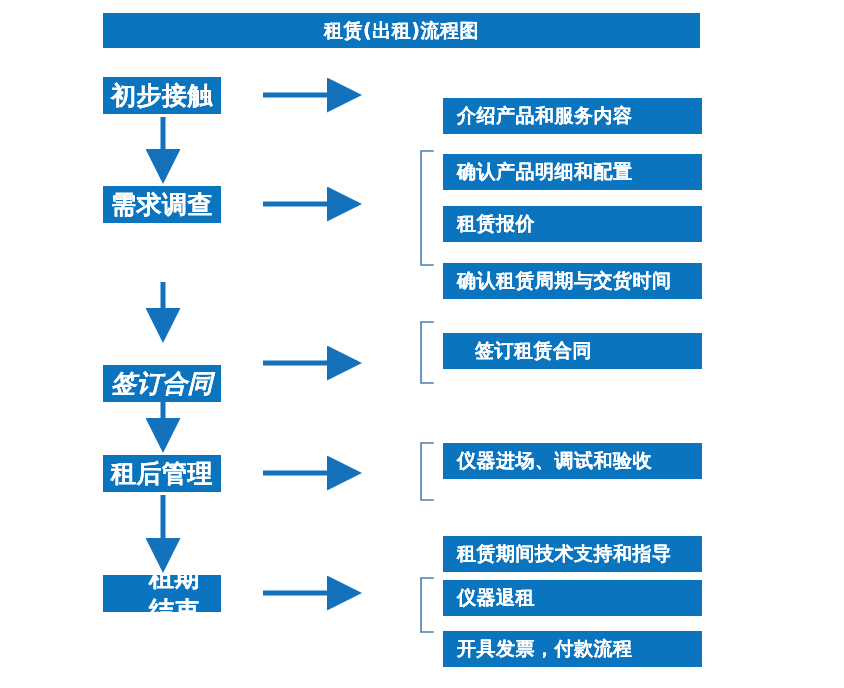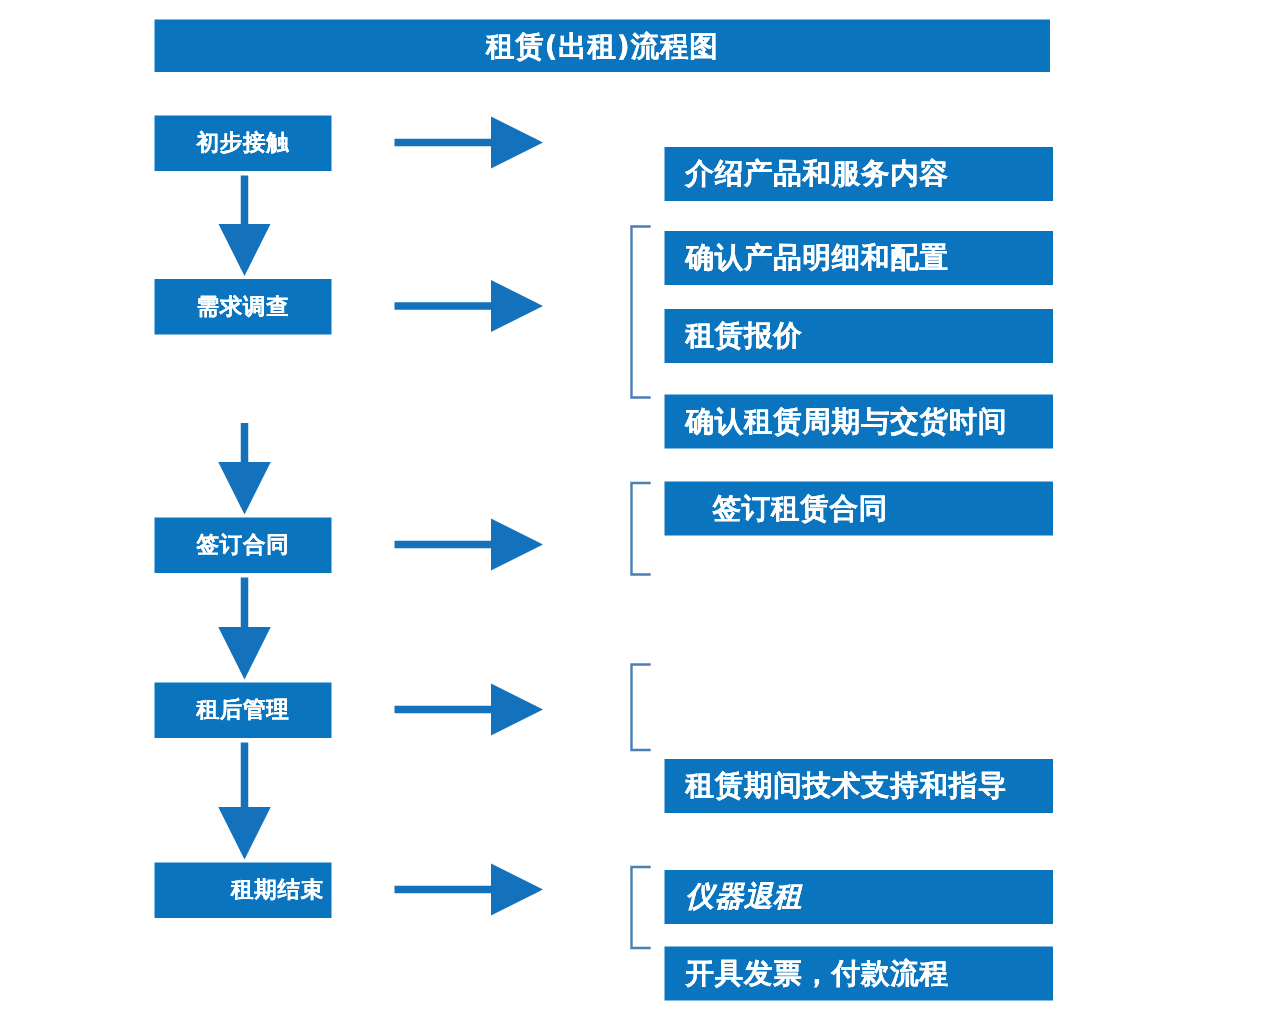--- a/index.html
+++ b/index.html
@@ -45,21 +45,21 @@
     font-size: 19px;
     background: #0a74bf;
   }
 
   
   .stage-box {
     left: 103px;
     width: 118px;
     height: 37px;
     justify-content: center;
-    font-size: 15px;
+    font-size: 25px;
   }
 
   
   .detail-box {
     left: 443px;
     width: 259px;
     height: 36px;
     padding-left: 14px;
     font-size: 19px;
     margin-top: 20px;
@@ -79,41 +79,42 @@
 <body>
 
 <div id="canvas">
 
   <div class="box title-bar">租赁(出租)流程图</div>
 
   <div class="box stage-box" style="top:77px;">初步接触</div>
 
   <div class="box stage-box" style="top:186px;">需求调查</div>
 
-  <div class="box stage-box" style="top:345px;">签订合同</div>
+  <div class="box stage-box" style="top:365px;font-style:italic;">签订合同</div>
 
   <div class="box stage-box" style="top:455px;">租后管理</div>
 
   <div class="box stage-box" style="top:575px;padding-left:46px;">租期结束</div>
 
   <div class="box detail-box" style="top:78px;">介绍产品和服务内容</div>
 
   <div class="box detail-box" style="top:134px;">确认产品明细和配置</div>
 
   <div class="box detail-box" style="top:186px;">租赁报价</div>
 
   <div class="box detail-box" style="top:243px;">确认租赁周期与交货时间</div>
 
-  <div class="box detail-box" style="top:301px;padding-left:32px;">签订租赁合同</div>
+  <div class="box detail-box" style="top:313px;padding-left:32px;">签订租赁合同</div>
 
 
+  <div class="box detail-box" style="top:423px;">仪器进场、调试和验收</div>
 
-  <div class="box detail-box" style="top:486px;">租赁期间技术支持和指导</div>
+  <div class="box detail-box" style="top:516px;">租赁期间技术支持和指导</div>
 
-  <div class="box detail-box" style="top:560px;font-style:italic;">仪器退租</div>
+  <div class="box detail-box" style="top:560px;">仪器退租</div>
 
   <div class="box detail-box" style="top:611px;">开具发票，付款流程</div>
 
   <svg id="arrow-layer" viewBox="0 0 844 688">
     <defs>
       <marker id="ah-right" markerWidth="7" markerHeight="7" refX="6" refY="3.5" orient="auto" markerUnits="strokeWidth">
         <path d="M0,0 L7,3.5 L0,7 z" fill="#1472bd"></path>
       </marker>
       <marker id="ah-down" markerWidth="7" markerHeight="7" refX="6" refY="3.5" orient="auto" markerUnits="strokeWidth">
         <path d="M0,0 L7,3.5 L0,7 z" fill="#1472bd"></path>

